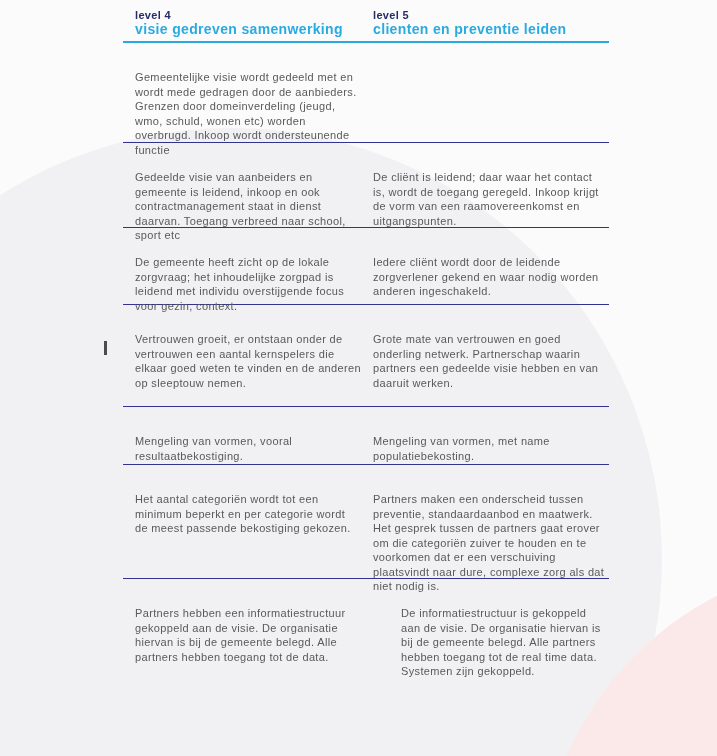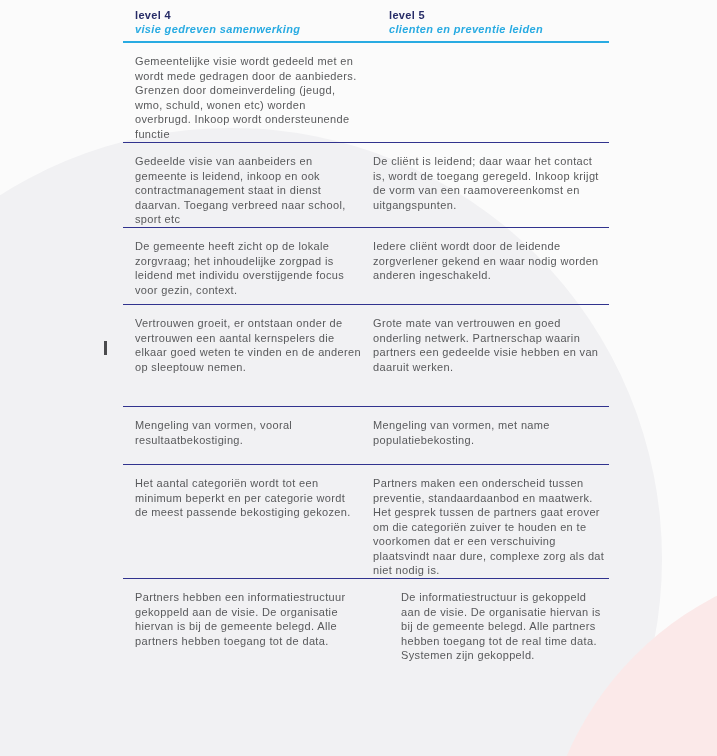--- a/index.html
+++ b/index.html
@@ -42,48 +42,47 @@
     font-size: 11px;
     line-height: 14.5px;
     letter-spacing: 0.35px;
   }
   .thead {
     display: flex;
     height: 37px;
     box-sizing: border-box;
     padding-top: 2px;
     border-bottom: 2px solid #29abe2;
-    gap: 16px;
   }
   .hcol { box-sizing: border-box; }
   .hcol.c1 { width: 250px; padding-left: 12px; }
   .hcol.c2 { flex: 1; }
   .lvl {
     font-weight: bold;
     color: #272c67;
     font-size: 11px;
     line-height: 14px;
   }
   .sub {
     font-weight: bold;
     color: #29abe2;
-    font-size: 11px;
+    font-size: 14px;
     line-height: 14px;
-    font-style: italic;
   }
 
   .row {
     display: flex;
     box-sizing: border-box;
     border-bottom: 1.5px solid #31338e;
   }
   .row.last { border-bottom: none; gap: 28px; }
   .cell {
     box-sizing: border-box;
     padding-top: 11px;
+    margin-top: 16px;
   }
   .cell.c1 { width: 250px; padding-left: 12px; padding-right: 12px; }
   .cell.c2 { flex: 1; padding-right: 2px; }
 
   
   .r1 { height: 100px; }
   .r2 { height: 85px; }
   .r3 { height: 77px; }
   .r4 { height: 102px; }
   .r5 { height: 58px; }

